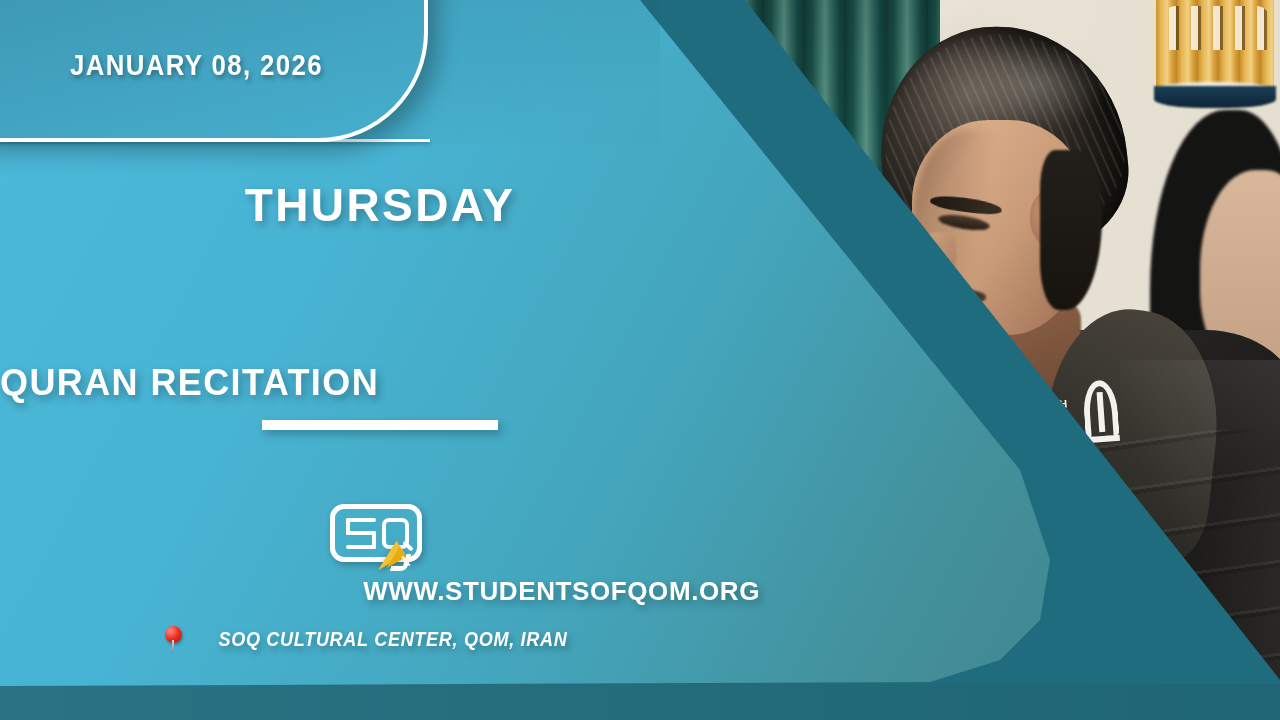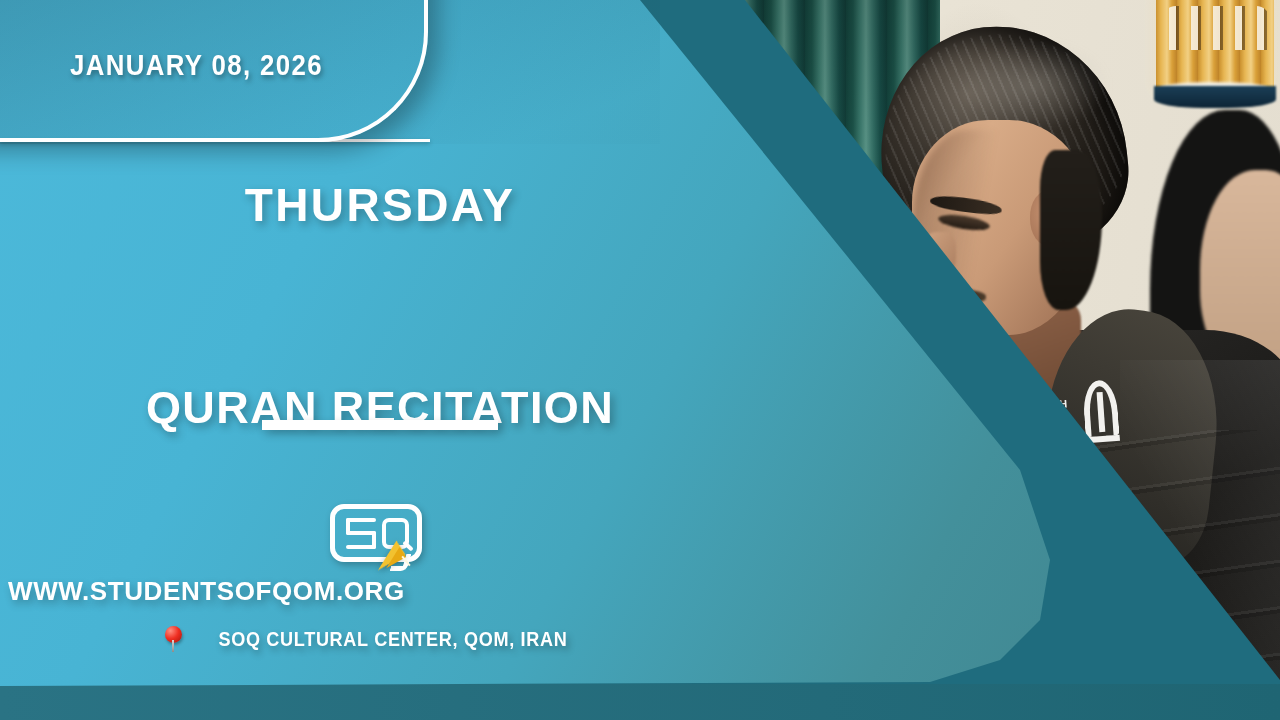--- a/index.html
+++ b/index.html
@@ -368,22 +368,22 @@
     text-align:center;
     font-size:46px; letter-spacing:2.4px;
   }
   #program-line {
     position:absolute; left:0; top:240px; width:760px;
     text-align:center;
     font-size:54px; letter-spacing:1.6px;
   }
   #segment-line {
     position:absolute; left:0; top:362px; width:760px;
-    text-align:center;
-    font-size:45px; letter-spacing:1.4px;margin-top:20px;
+    text-align:left;
+    font-size:36px; letter-spacing:1.4px;
   }
   #rule {
     position:absolute; left:262px; top:420px; width:236px; height:10px;
     background:#ffffff;
     box-shadow:3px 4px 8px rgba(0,0,0,0.26);
   }
   #reciter-line {
     position:absolute; left:0; top:438px; width:760px;
     text-align:center;
     font-size:34px; letter-spacing:1.2px;
@@ -441,27 +441,27 @@
     border-top:5px solid transparent;
     transform:rotate(32deg);
   }
   #nib-slit {
     position:absolute; left:70px; top:56px; width:12px; height:2px;
     background:#fff8df; transform:rotate(50deg);
   }
 
   #url-line {
     position:absolute; left:0; top:576px; width:760px;
-    text-align:left;
+    text-align:right;
     font-size:26px; letter-spacing:0.6px;padding-left:8px;
   }
 
   #location-row {
     position:absolute; left:0; top:626px; width:760px;
-    display:flex; align-items:center; justify-content:center; gap:8px;
+    display:flex; align-items:center; justify-content:center; gap:8px;font-style:italic;
   }
   #pin {
     position:relative; width:17px; height:26px; flex:0 0 auto;
   }
   #pin-head {
     position:absolute; left:0; top:0; width:17px; height:17px;
     border-radius:50%;
     background:radial-gradient(circle at 32% 28%, #ff8e80 0%, #ef2e22 48%, #9e130b 100%);
     box-shadow:1px 2px 3px rgba(0,0,0,0.3);
   }

